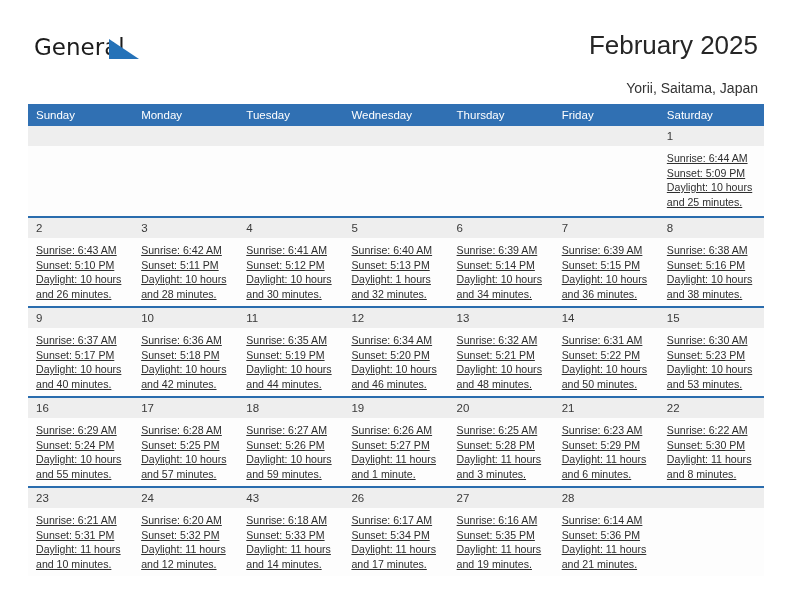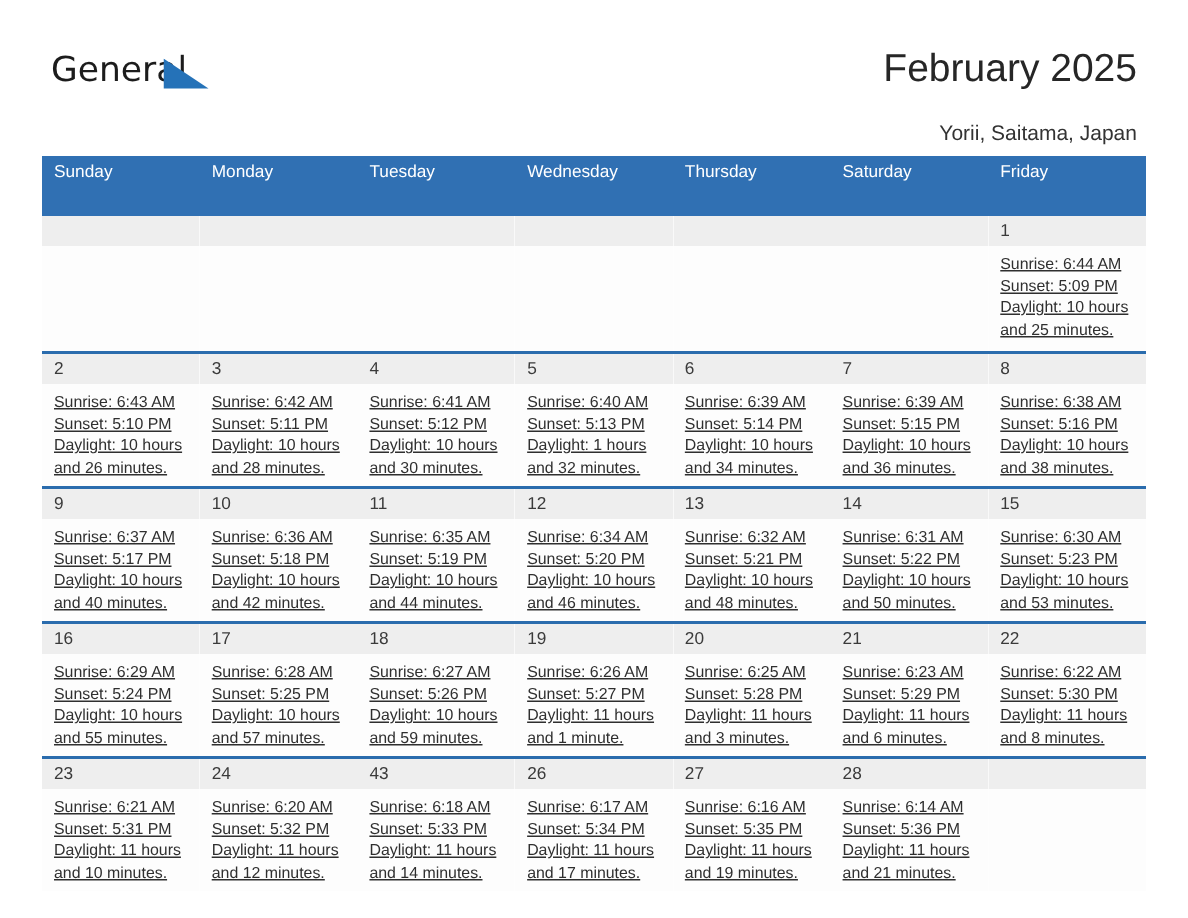--- a/index.html
+++ b/index.html
@@ -92,21 +92,21 @@
   .calendar {
     position: absolute;
     left: 28px;
     top: 104px;
     width: 736px;
   }
   .weekday-row {
     display: flex;
     width: 100%;
     background: #3070b3;
-    height: 40px;
+    height: 22px;
   }
   .weekday {
     flex: 1 1 0;
     box-sizing: border-box;
     color: #ffffff;
     font-size: 11.5px;
     line-height: 22px;
     padding-left: 8px;
     white-space: nowrap;
     overflow: hidden;
@@ -179,22 +179,22 @@
 
   </div>
 
   <div class="calendar">
     <div class="weekday-row" id="weekday-row">
         <div class="weekday">Sunday</div>
         <div class="weekday">Monday</div>
         <div class="weekday">Tuesday</div>
         <div class="weekday">Wednesday</div>
         <div class="weekday">Thursday</div>
+        <div class="weekday">Friday</div>
         <div class="weekday">Saturday</div>
-        <div class="weekday">Friday</div>
       </div>
     <div id="weeks-container">
         <div class="week-row first">
           <div class="day-cell empty">
             <div class="day-num-band"></div>
           </div>
           <div class="day-cell empty">
             <div class="day-num-band"></div>
           </div>
           <div class="day-cell empty">

